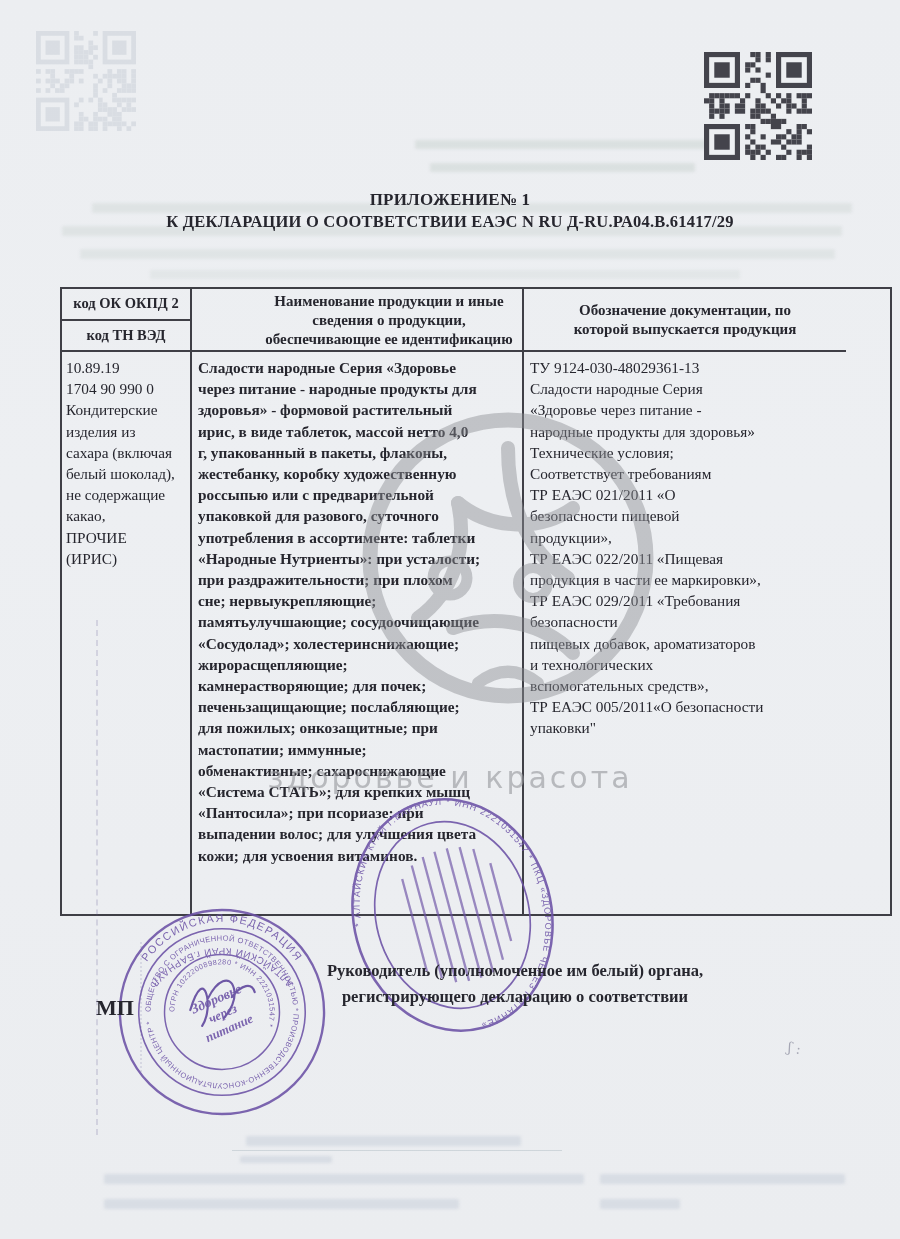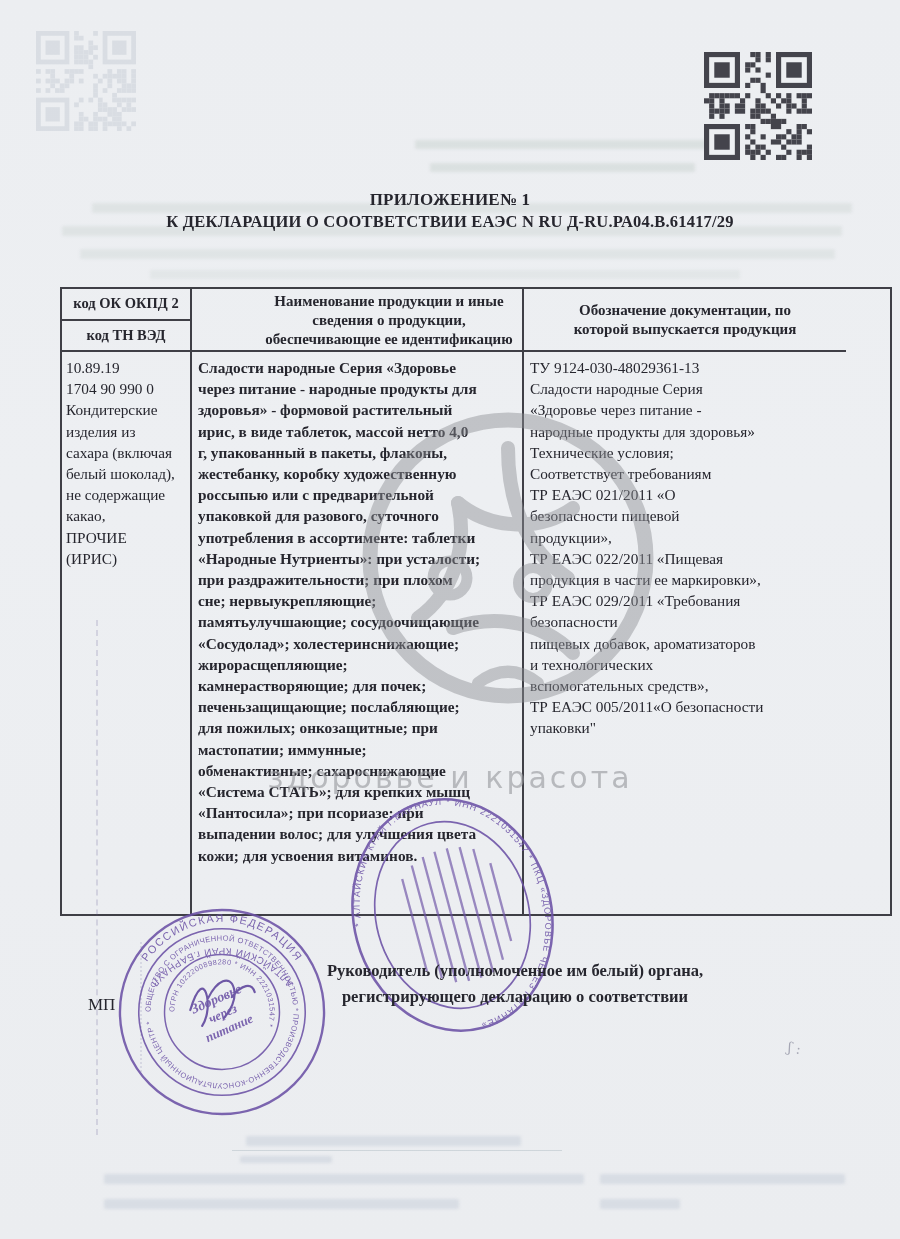--- a/index.html
+++ b/index.html
@@ -26,21 +26,21 @@
   .body-txt{font-size:15.3px;line-height:21.2px;}
   
   .wm{pointer-events:none;}
   .wm-brand{left:150px;top:638px;width:600px;text-align:center;
     font-family:"DejaVu Sans", sans-serif;font-weight:bold;font-size:97px;
     color:rgba(138,140,145,.60);letter-spacing:-2px;}
   .wm-tag{left:150px;top:760px;width:600px;text-align:center;
     font-family:"DejaVu Sans", sans-serif;font-size:30px;
     color:rgba(150,152,157,.62);letter-spacing:3px;}
   
-  .mp{left:88px;top:995px;font-size:17px;font-weight:normal;}
+  .mp{left:96px;top:995px;font-size:22px;font-weight:bold;}
   .sig{left:300px;top:958px;width:430px;text-align:center;font-weight:bold;
        font-size:16.5px;line-height:1.55;}
   
   .stamp{opacity:.88;}
   .oval-stamp{transform:rotate(-15deg);}
   
   .dashv{position:absolute;border-left:2px dashed rgba(95,85,145,.18);}
   .dotv{position:absolute;border-left:2px dotted rgba(95,85,145,.14);}
   .mark{position:absolute;color:rgba(60,60,90,.40);font-size:14px;font-family:"DejaVu Serif",serif;}
 </style>

